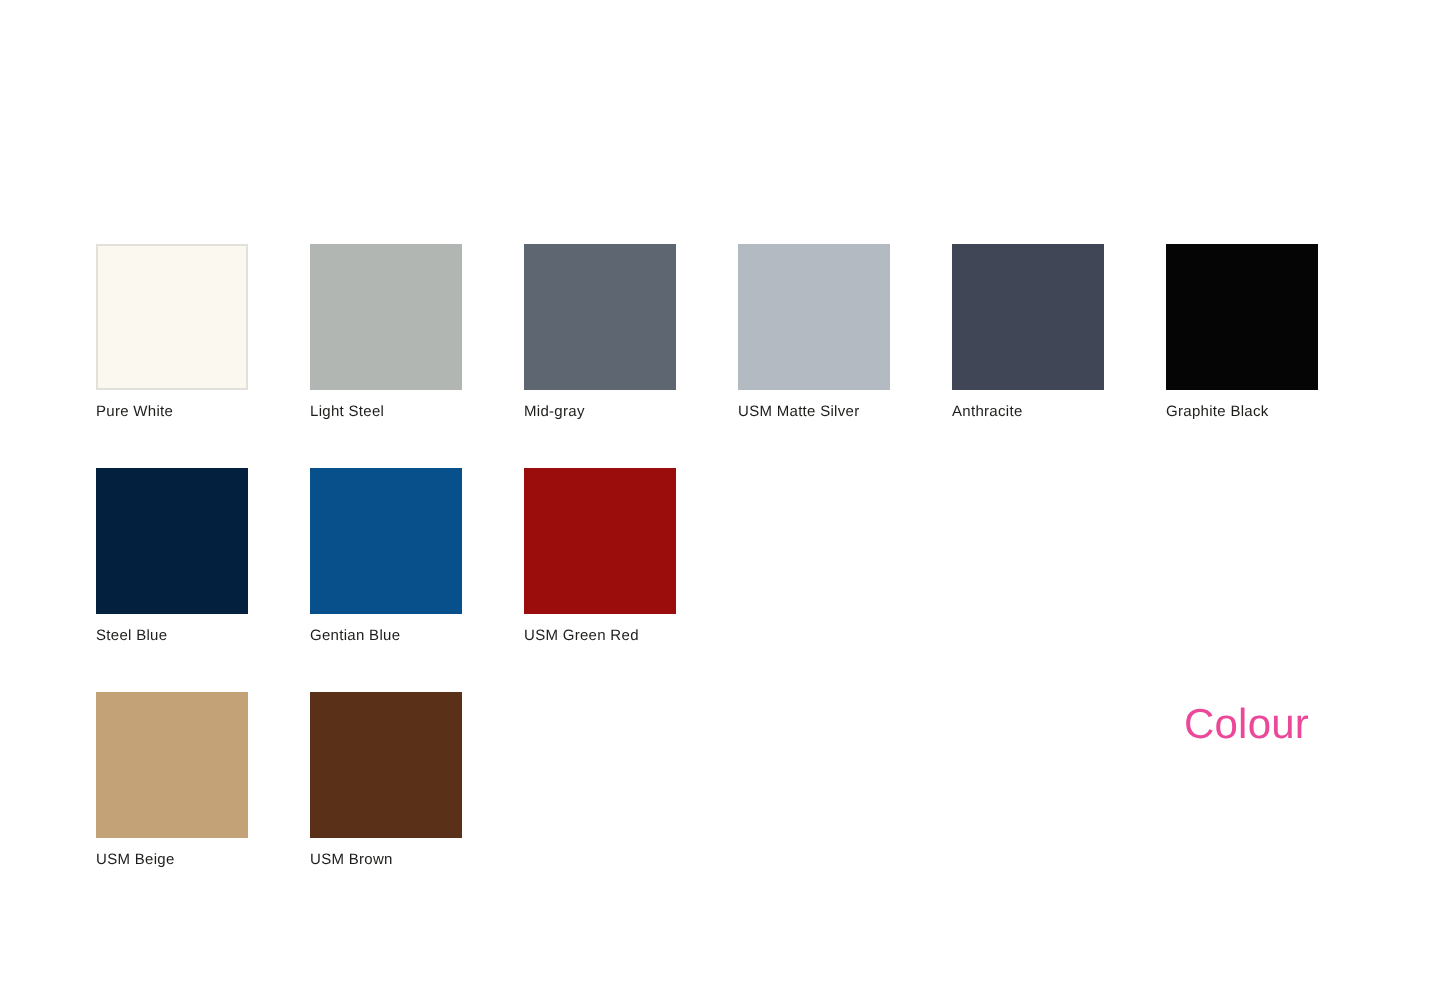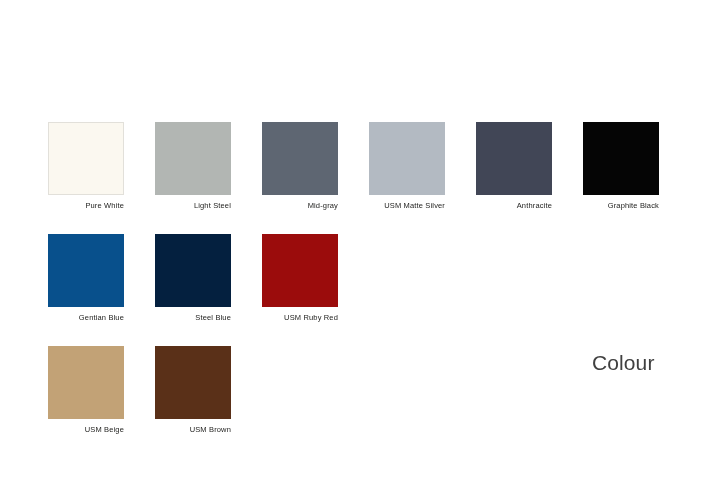--- a/index.html
+++ b/index.html
@@ -35,21 +35,20 @@
     display: flex;
     flex-direction: row;
     margin-bottom: 23px;
   }
 
   .swatch-cell {
     width: 76px;
     margin-right: 31px;
     display: flex;
     flex-direction: column;
-    align-items: flex-end;
   }
 
   .swatch-chip {
     width: 76px;
     height: 73px;
     box-sizing: border-box;
   }
 
   .swatch-chip.bordered {
     border: 1px solid #e2e0da;
@@ -63,21 +62,21 @@
     letter-spacing: 0.02em;
     white-space: nowrap;
   }
 
   .sheet-title {
     position: absolute;
     left: 592px;
     top: 350px;
     font-size: 21px;
     line-height: 26px;
-    color: #404040;
+    color: #ec4899;
     letter-spacing: 0.005em;
   }
 </style>
 </head>
 <body>
 
 <div id="sheet">
 
   <div class="swatch-grid">
       <div class="swatch-row">
@@ -101,30 +100,30 @@
           <div class="swatch-chip" style="background-color: rgb(65, 70, 86);"></div>
           <div class="swatch-label">Anthracite</div>
         </div>
         <div class="swatch-cell">
           <div class="swatch-chip" style="background-color: rgb(5, 5, 5);"></div>
           <div class="swatch-label">Graphite Black</div>
         </div>
       </div>
       <div class="swatch-row">
         <div class="swatch-cell">
+          <div class="swatch-chip" style="background-color: rgb(4, 32, 63);"></div>
+          <div class="swatch-label">Steel Blue</div>
+        </div>
+        <div class="swatch-cell">
           <div class="swatch-chip" style="background-color: rgb(8, 80, 140);"></div>
           <div class="swatch-label">Gentian Blue</div>
         </div>
         <div class="swatch-cell">
-          <div class="swatch-chip" style="background-color: rgb(4, 32, 63);"></div>
-          <div class="swatch-label">Steel Blue</div>
-        </div>
-        <div class="swatch-cell">
           <div class="swatch-chip" style="background-color: rgb(155, 12, 12);"></div>
-          <div class="swatch-label">USM Ruby Red</div>
+          <div class="swatch-label">USM Green Red</div>
         </div>
       </div>
       <div class="swatch-row">
         <div class="swatch-cell">
           <div class="swatch-chip" style="background-color: rgb(194, 162, 118);"></div>
           <div class="swatch-label">USM Beige</div>
         </div>
         <div class="swatch-cell">
           <div class="swatch-chip" style="background-color: rgb(90, 48, 24);"></div>
           <div class="swatch-label">USM Brown</div>

